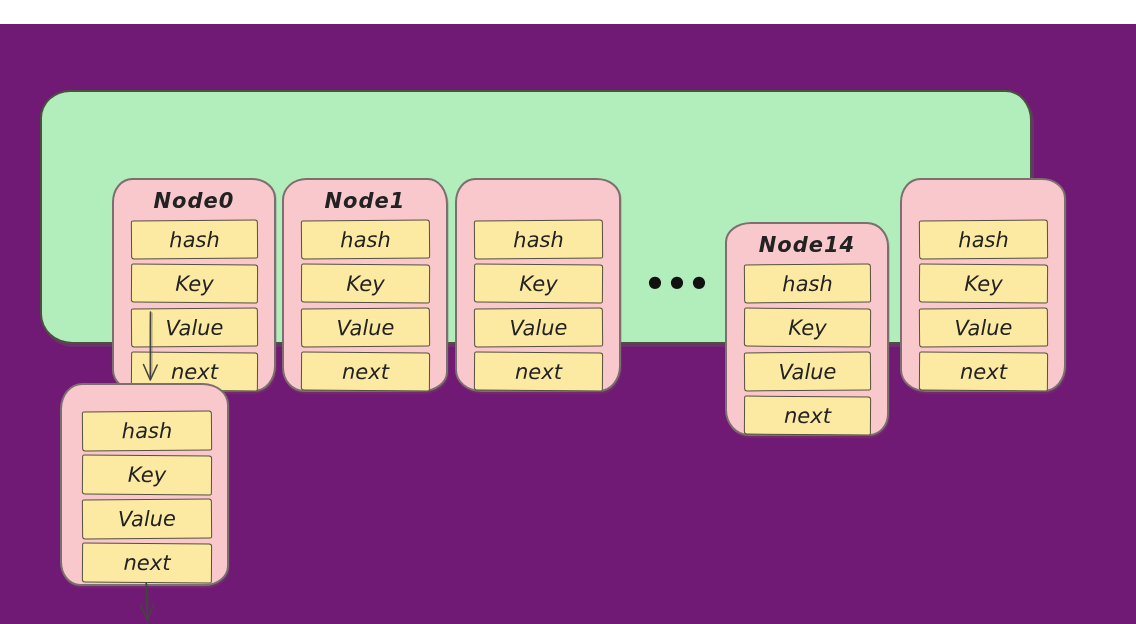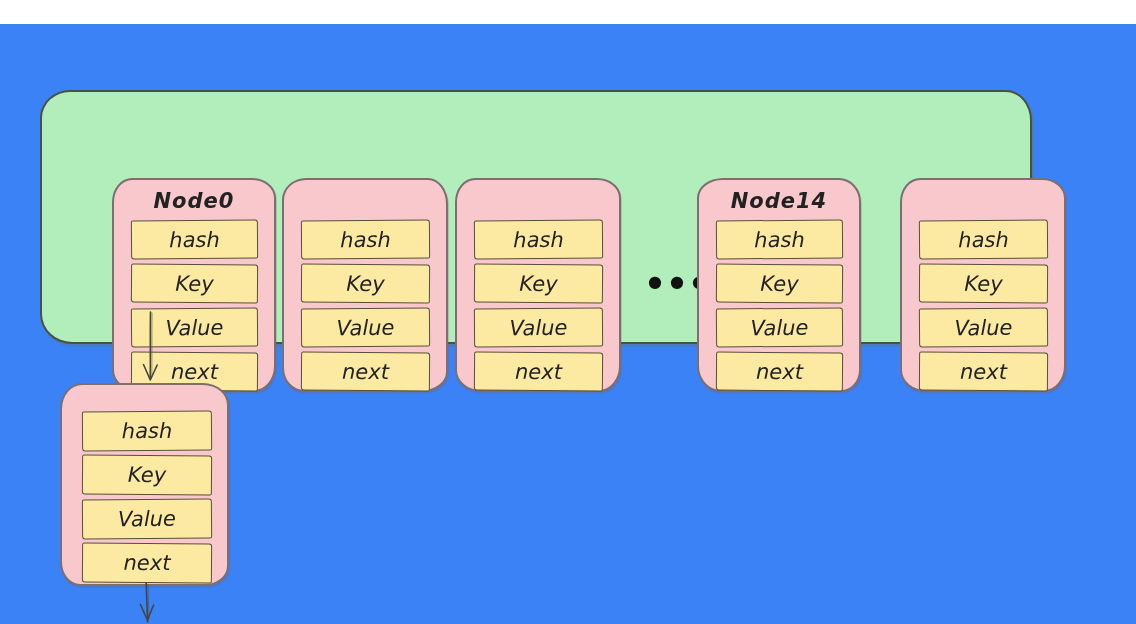--- a/index.html
+++ b/index.html
@@ -10,21 +10,21 @@
     overflow: hidden;
     background: #ffffff;
     font-family: "DejaVu Sans", "Liberation Sans", sans-serif;
   }
   .canvas {
     position: absolute;
     left: 0;
     top: 24px;
     width: 1136px;
     height: 600px;
-    background: #3b82f6;
+    background: #701a75;
   }
   
   .bucket-array {
     position: absolute;
     left: 40px;
     top: 66px;            
     width: 988px;
     height: 250px;
     background: #b2edbc;
     border: 2px solid #49523f;
@@ -39,21 +39,21 @@
     box-shadow: 1px 2px 0 rgba(120, 90, 95, 0.25);
   }
   .node-card.in-array {
     top: 86px;            
     height: 210px;
     border-radius: 20px 24px 22px 26px / 24px 20px 26px 22px;
   }
   #node0  { left:  70px; width: 160px; }
   #node1  { left: 240px; width: 162px; border-radius: 24px 20px 26px 22px / 22px 26px 20px 24px; }
   #node2  { left: 413px; width: 162px; }
-  #node14 { left: 655px; width: 160px; border-radius: 26px 22px 20px 24px / 20px 24px 22px 26px; }
+  #node14 { left: 683px; width: 160px; border-radius: 26px 22px 20px 24px / 20px 24px 22px 26px; margin-top: 44px; }
   #node15 { left: 858px; width: 162px; }
   .node-title {
     height: 40px;
     line-height: 42px;
     text-align: center;
     font-size: 21px;
     font-style: italic;
     font-weight: 600;
     letter-spacing: 1px;
     color: #222222;
@@ -139,20 +139,21 @@
       <div class="node-title">Node0</div>
       <div class="fields">
         <div class="field">hash</div>
         <div class="field">Key</div>
         <div class="field">Value</div>
         <div class="field">next</div>
       </div>
     </div>
 
     <div class="node-card in-array" id="node1">
+      <div class="node-title">Node1</div>
       <div class="fields">
         <div class="field">hash</div>
         <div class="field">Key</div>
         <div class="field">Value</div>
         <div class="field">next</div>
       </div>
     </div>
 
     <div class="node-card in-array" id="node2">
       <div class="fields">

